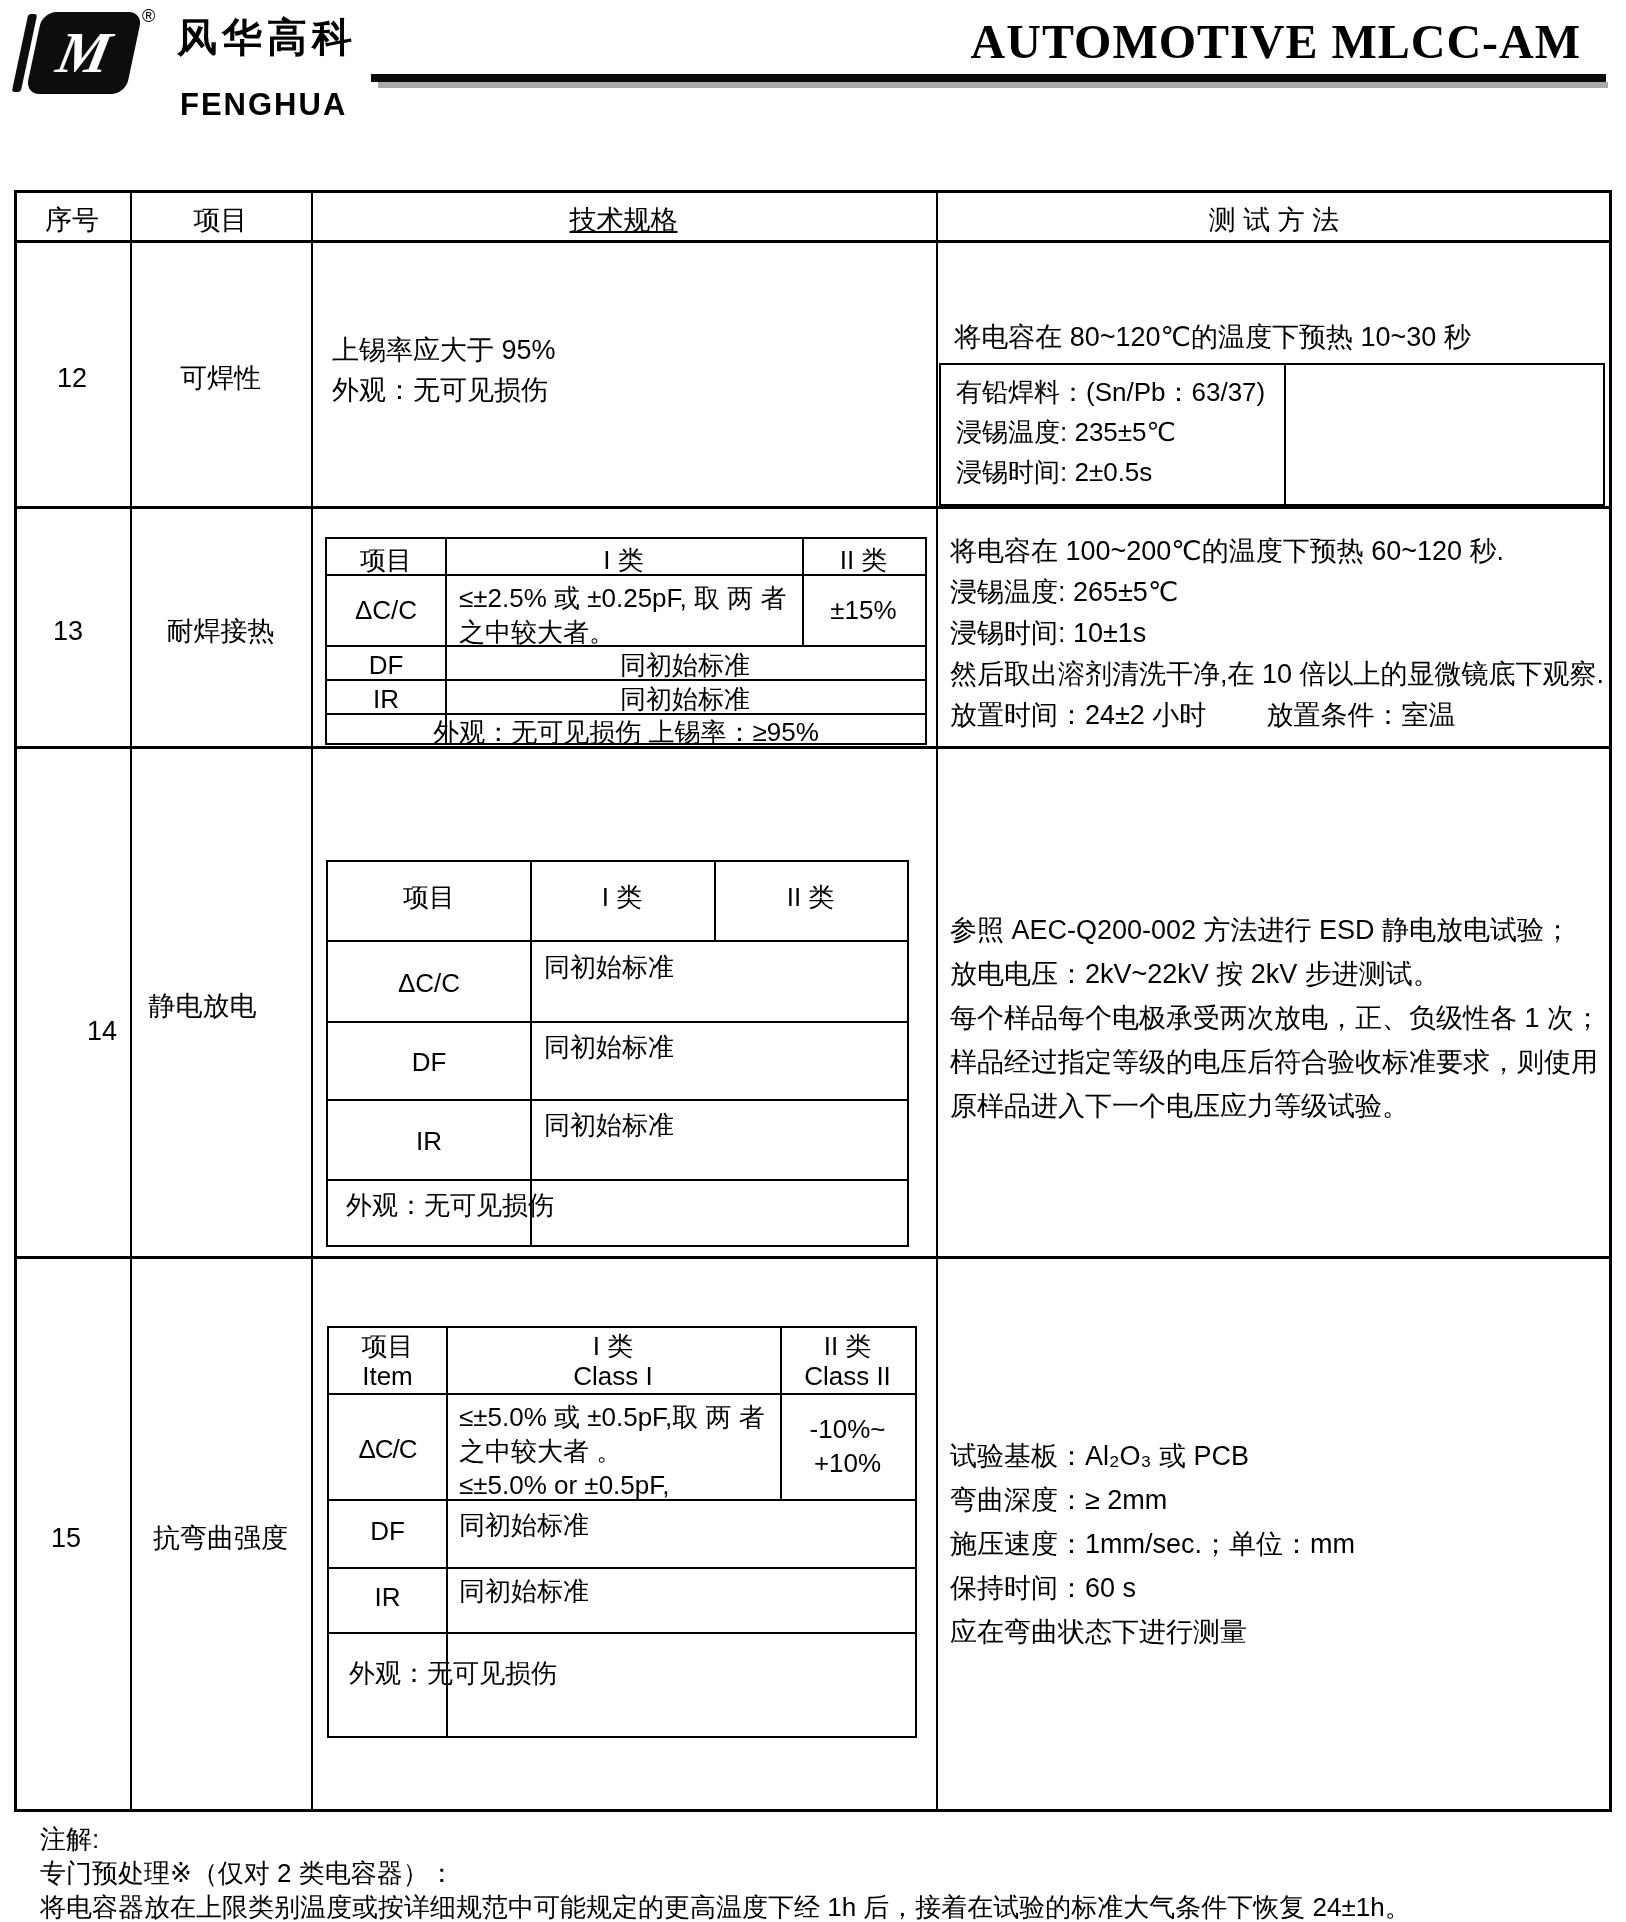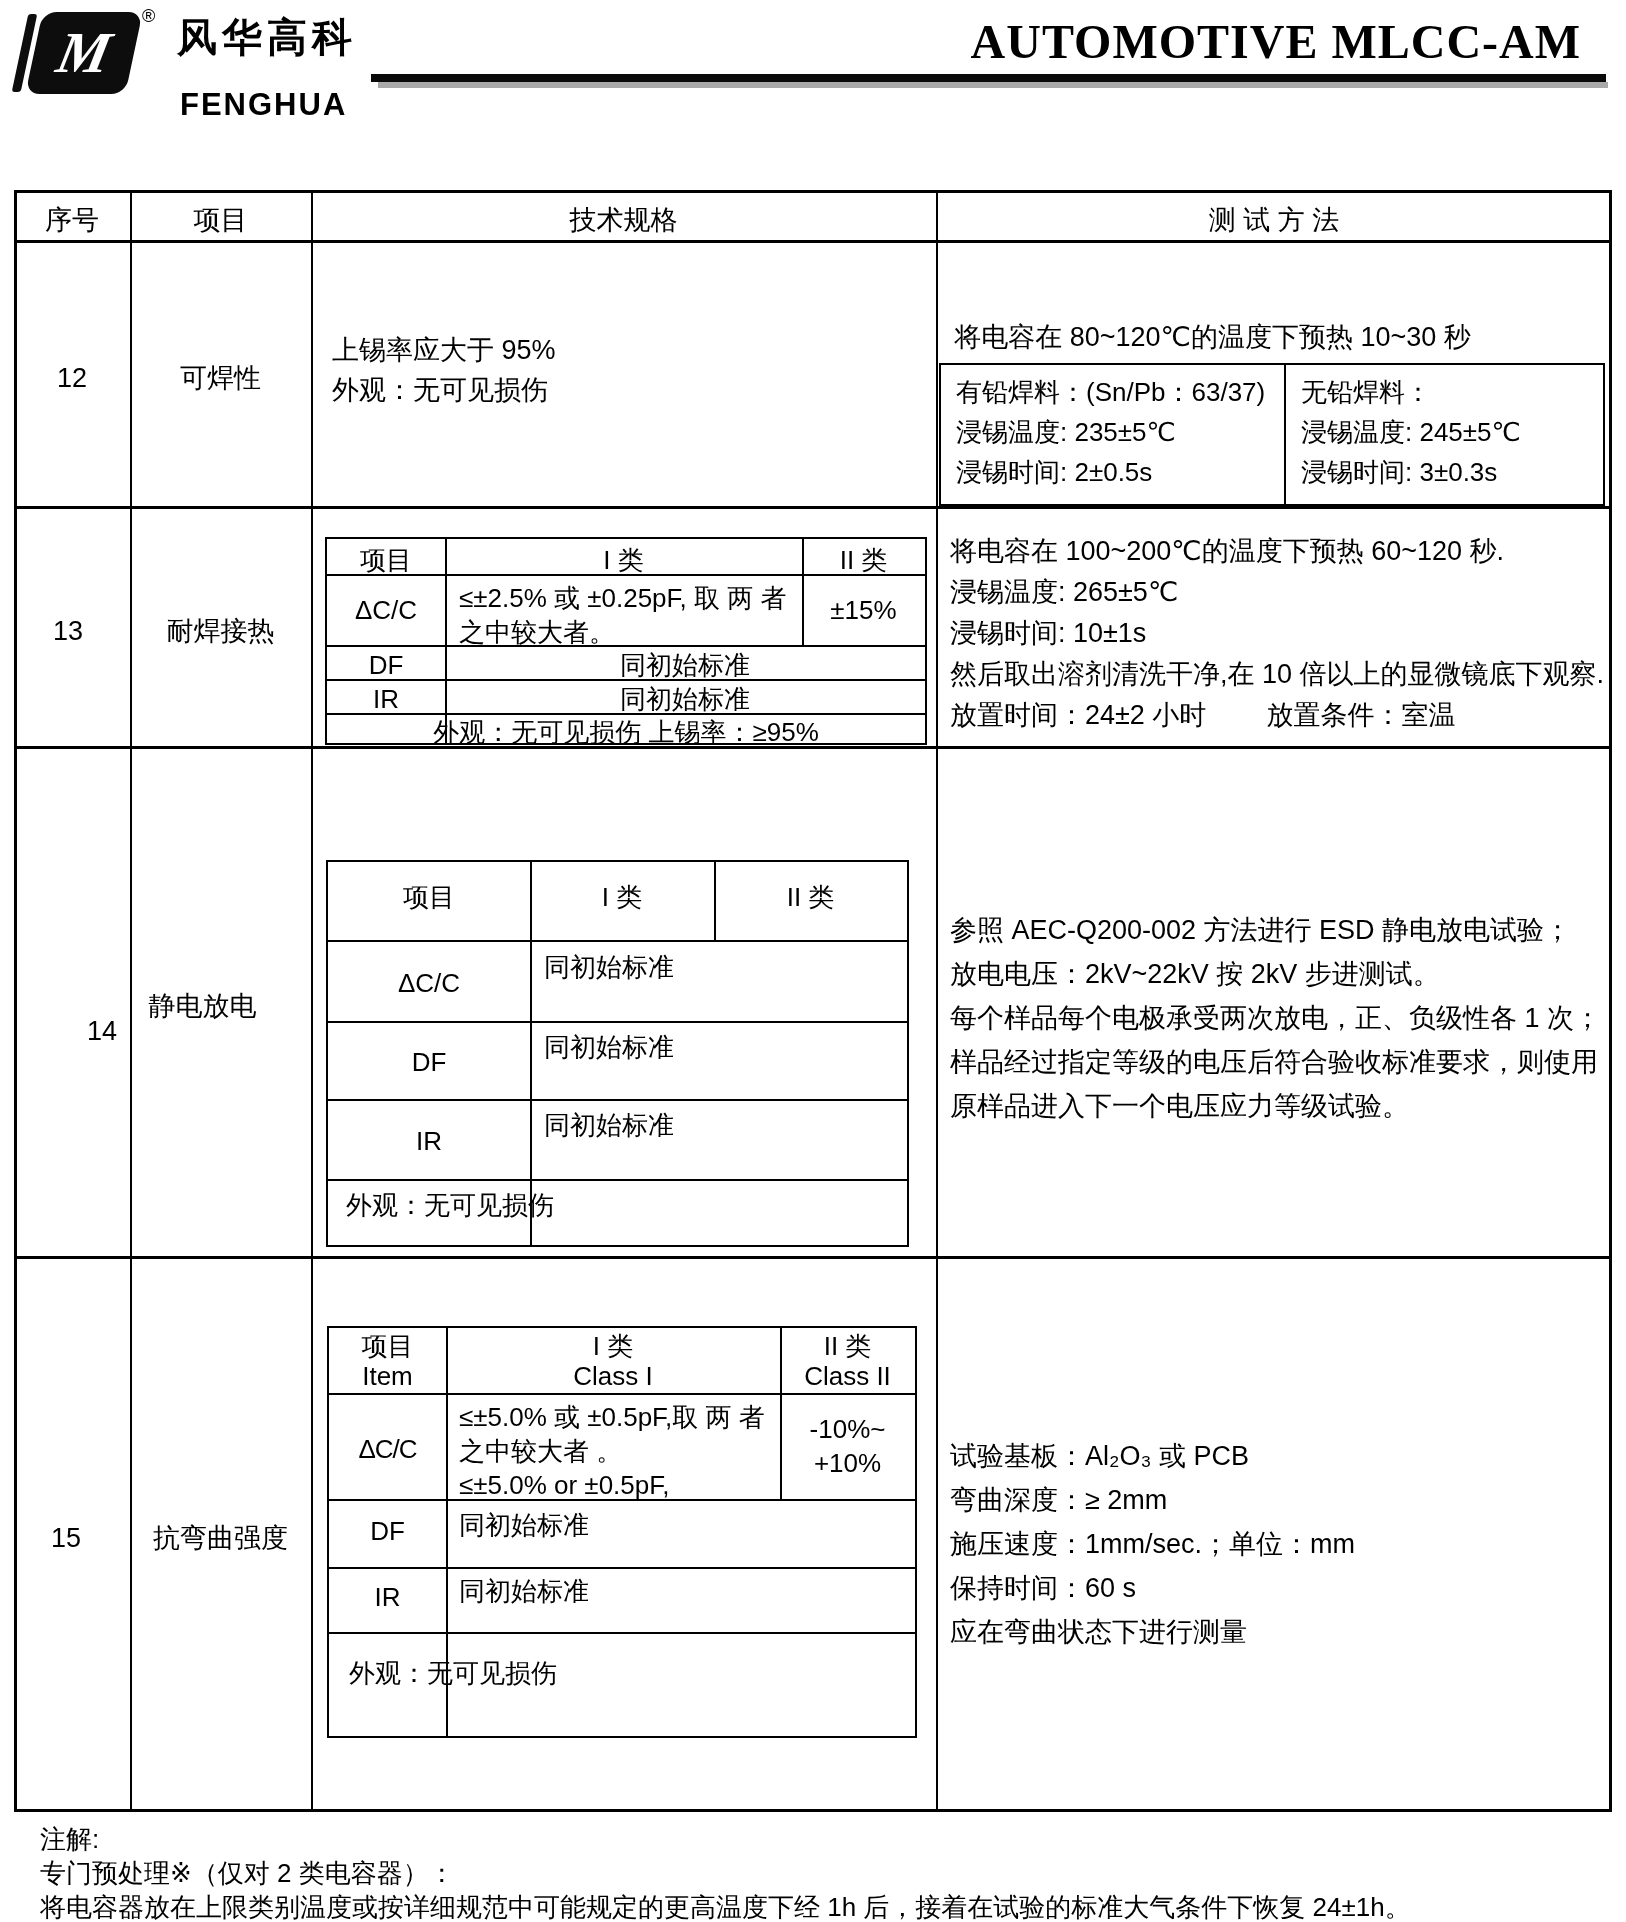--- a/index.html
+++ b/index.html
@@ -46,42 +46,37 @@
   <div class="vline" style="left:130px;top:193px;height:1616px;"></div>
   <div class="vline" style="left:311px;top:193px;height:1616px;"></div>
   <div class="vline" style="left:936px;top:193px;height:1616px;"></div>
   <div class="hline" style="left:17px;top:240px;width:1592px;"></div>
   <div class="hline" style="left:17px;top:506px;width:1592px;"></div>
   <div class="hline" style="left:17px;top:746px;width:1592px;"></div>
   <div class="hline" style="left:17px;top:1256px;width:1592px;"></div>
 
   <div class="abs c hdr" style="left:14px;top:202px;width:116px;">序号</div>
   <div class="abs c hdr" style="left:130px;top:202px;width:181px;">项目</div>
-  <div class="abs c hdr" style="left:311px;top:202px;width:625px;">技术规格</div>
+  <div class="abs c hdr" style="left:311px;top:202px;width:625px;text-decoration:underline;">技术规格</div>
   <div class="abs c hdr" style="left:936px;top:202px;width:676px;">测 试 方 法</div>
 
   <div class="abs c t27" style="left:14px;top:361px;width:116px;">12</div>
   <div class="abs c t27" style="left:130px;top:361px;width:181px;">可焊性</div>
   <div class="abs t27 lh40" style="left:332px;top:330px;">
     <div class="line">上锡率应大于 95%</div>
     <div class="line">外观：无可见损伤</div>
   </div>
   <div class="abs c t27" style="left:936px;top:288px;width:553px;margin-top:32px;">将电容在 80~120℃的温度下预热 10~30 秒</div>
 
   <div class="box" style="left:939px;top:363px;width:666px;height:143px;">
     <div class="vline" style="left:343px;top:0;height:139px;"></div>
     <div class="abs t26 lh40" style="left:15px;top:7px;">
       <div class="line">有铅焊料：(Sn/Pb：63/37)</div>
       <div class="line">浸锡温度: 235±5℃</div>
       <div class="line">浸锡时间: 2±0.5s</div>
-    </div>
-    <div class="abs t26 lh40" style="left:360px;top:7px;">
-      <div class="line">无铅焊料：</div>
-      <div class="line">浸锡温度: 245±5℃</div>
-      <div class="line">浸锡时间: 3±0.3s</div>
     </div>
   </div>
 
   <div class="abs c t27" style="left:14px;top:614px;width:108px;">13</div>
   <div class="abs c t27" style="left:130px;top:614px;width:181px;">耐焊接热</div>
 
   <div class="box" style="left:325px;top:537px;width:602px;height:208px;">
     <div class="vline" style="left:118px;top:0;height:204px;"></div>
     <div class="vline" style="left:475px;top:0;height:106px;"></div>
     <div class="hline" style="left:0;top:35px;width:598px;height:2px;"></div>

